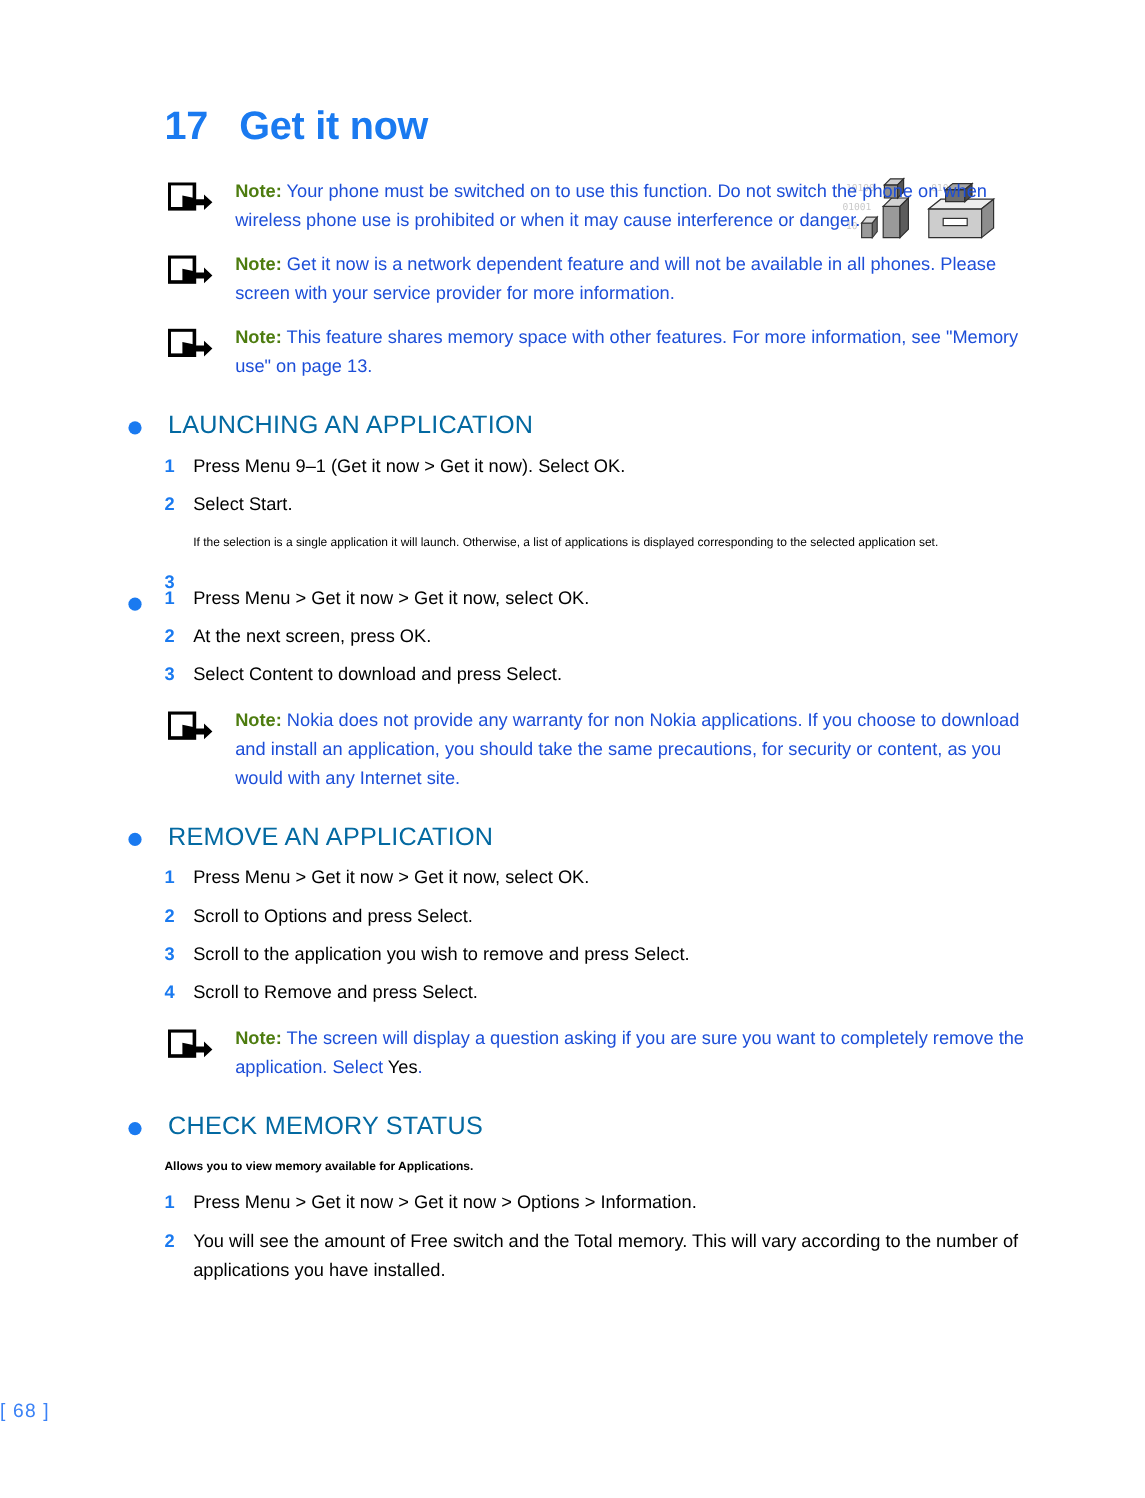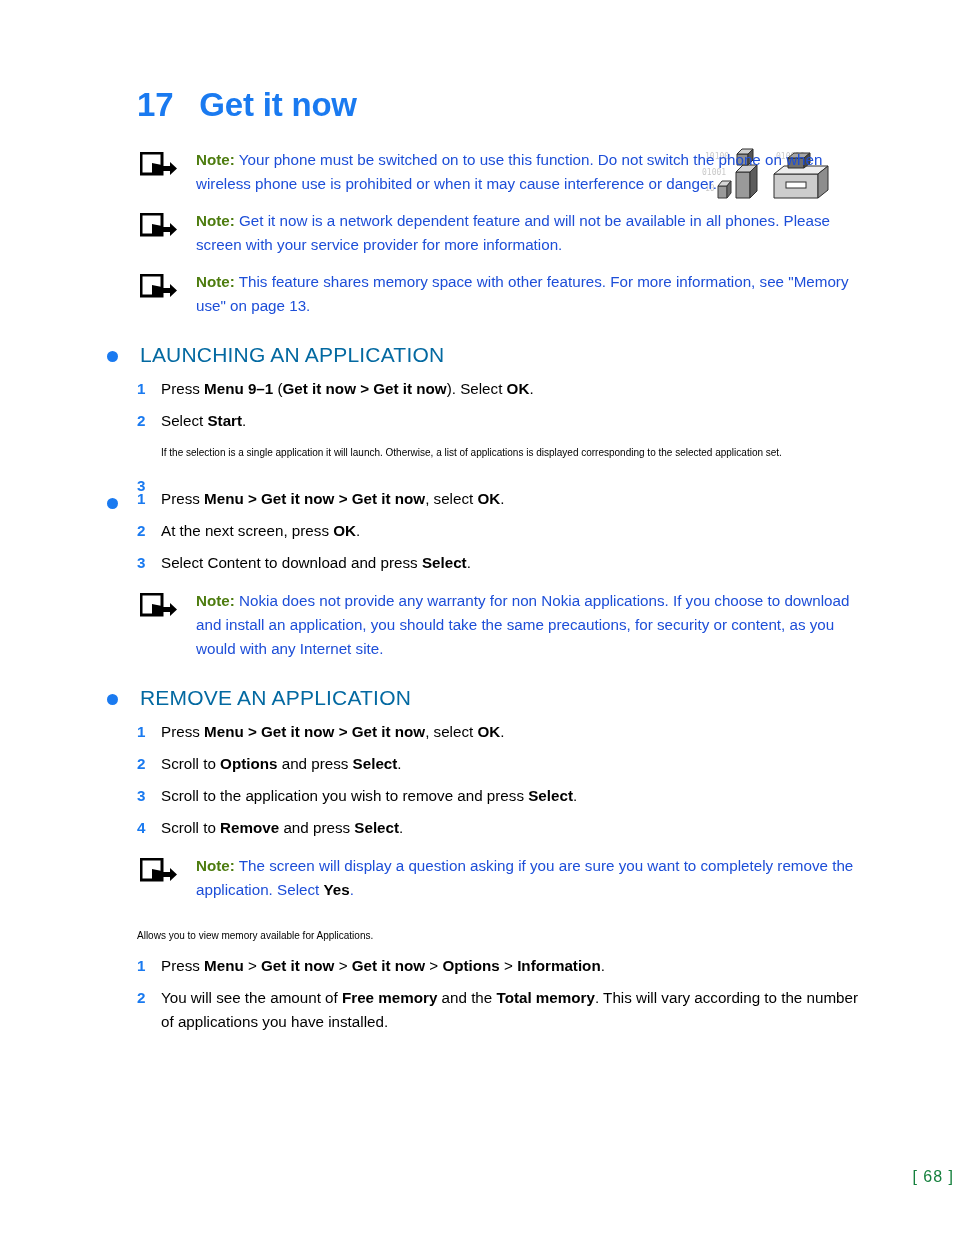--- a/index.html
+++ b/index.html
@@ -103,40 +103,40 @@
     color: #1a7af0;
     font-weight: bold;
     font-size: 15.2px;
   }
   .para {
     padding-left: 62px;
     font-size: 10px;
     line-height: 24px;
     margin-bottom: 9px;
   }
-  .para.nogap { margin-bottom: 6px; }
-  b { font-weight: bold; text-align: center; }
+  .para.nogap { margin-bottom: 6px; font-weight: bold; }
+  b { font-weight: normal; text-align: center; }
 
   
   .illustration {
     position: absolute;
     left: 700px;
     top: 146px;
     width: 140px;
     height: 58px;
   }
 
   
   .page-number {
     position: absolute;
     left: 0;
     top: 1168px;
     width: 954px;
-    text-align: right;
-    color: #15803d;
+    text-align: left;
+    color: #3b82f6;
     font-size: 16px;
     letter-spacing: 1px;
   }
 </style>
 </head>
 <body>
 
 <div class="page">
 
   <div class="chapter-title">
@@ -291,28 +291,32 @@
             <rect x="1" y="1" width="21" height="21" fill="#ffffff" stroke="#000000" stroke-width="3"></rect>
             <path d="M12 11 L12 22 L22 22 L22 17 L22 13 Z" fill="#000000"></path>
             <path d="M22 10 L22 14 L30 14 L30 10 L37 16.5 L30 23 L30 19 L22 19 L22 23 Z" fill="#000000"></path>
           </svg>
         </span>
         <span class="note-label">Note:</span><span class="note-text"> The screen will display a question asking if you are sure you want to completely remove the application. Select </span><b>Yes</b><span class="note-text">.</span>
       </div>
     </div>
 
     <div class="section">
+      <div class="sec-head">
+        <span class="sec-bullet"></span>
+        <span>CHECK MEMORY STATUS</span>
+      </div>
       <div class="para nogap" style="padding-left:38px;">Allows you to view memory available for Applications.</div>
       <div class="step">
         <span class="step-num">1</span>
         <span>Press <b>Menu</b> &gt; <b>Get it now</b> &gt; <b>Get it now</b> &gt; <b>Options</b> &gt; <b>Information</b>.</span>
       </div>
       <div class="step">
         <span class="step-num">2</span>
-        <span>You will see the amount of <b>Free memory</b> and the <b>Total memory</b>. This will vary according to the number of applications you have installed.</span>
+        <span>You will see the amount of <b>Free switch</b> and the <b>Total memory</b>. This will vary according to the number of applications you have installed.</span>
       </div>
     </div>
 
   </div>
 
   <div class="page-number">[ 68 ]</div>
 
 </div>
 
 </body></html>

